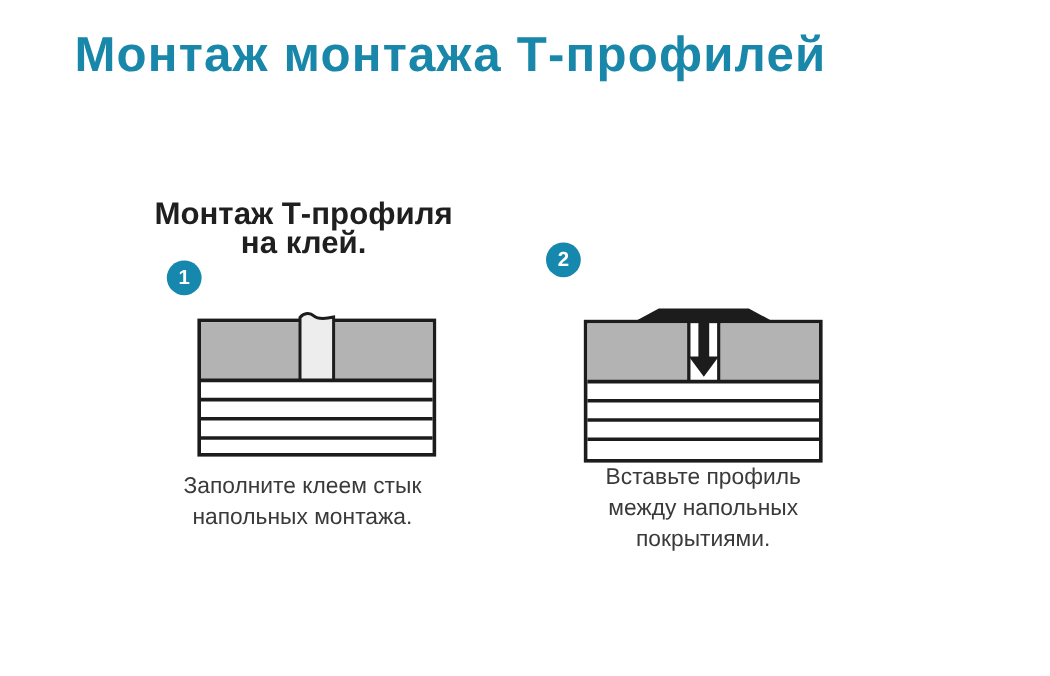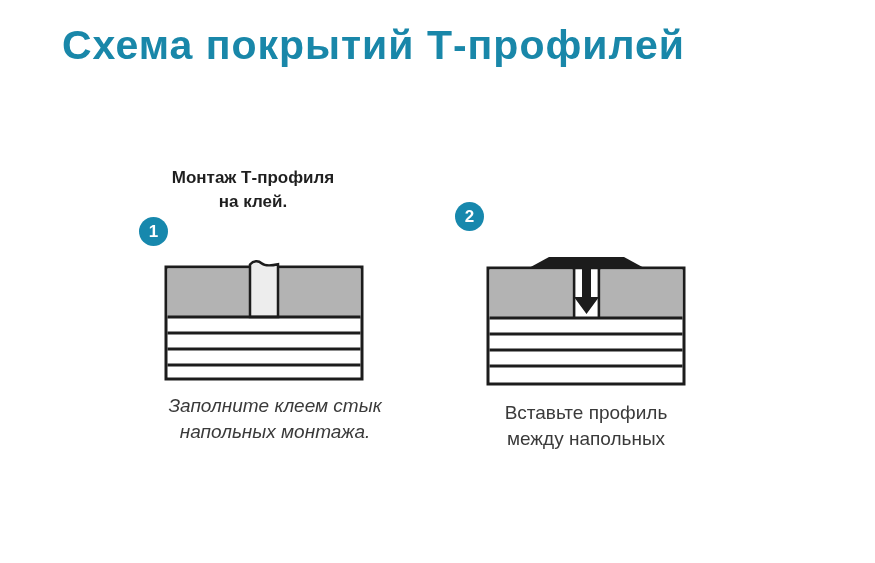--- a/index.html
+++ b/index.html
@@ -12,21 +12,21 @@
   .canvas{position:relative;width:875px;height:563px;background:var(--background);}
 
   .page-title{
     position:absolute;left:62px;top:22px;
     font-size:41px;font-weight:bold;letter-spacing:1px;
     color:var(--accent);white-space:nowrap;
   }
 
   .step-heading{
     position:absolute;left:128px;top:166px;width:250px;
-    text-align:center;font-size:17px;line-height:24px;font-weight:bold;
+    text-align:center;font-size:26px;line-height:24px;font-weight:bold;
     color:var(--heading);
   }
 
   .badge{
     position:absolute;width:29px;height:29px;border-radius:50%;
     background:var(--badge);color:#ffffff;
     display:flex;align-items:center;justify-content:center;
     font-size:17px;font-weight:bold;
   }
   .badge1{left:139px;top:217px;}
@@ -41,29 +41,29 @@
   .glue{fill:var(--glue);stroke:var(--ink);stroke-width:2.5;}
   .plank{stroke:var(--ink);stroke-width:3;}
   .side{stroke:var(--ink);stroke-width:2.8;}
   .ink{fill:var(--ink);}
   .channel{fill:#ffffff;}
 
   .caption{
     position:absolute;width:250px;text-align:center;
     font-size:19px;line-height:26px;color:var(--caption);
   }
-  .cap1{left:150px;top:393px;font-style:italic;}
-  .cap2{left:461px;top:400px;}
+  .cap1{left:127px;top:393px;}
+  .cap2{left:461px;top:385px;}
 </style>
 </head>
 <body>
 
 <div class="canvas">
 
-  <h1 class="page-title">Схема покрытий Т-профилей</h1>
+  <h1 class="page-title">Монтаж монтажа Т-профилей</h1>
 
   <div class="step-heading">
     <div>Монтаж Т-профиля</div>
     <div>на клей.</div>
   </div>
 
   <div class="badge badge1">
     <span>1</span>
   </div>
 
@@ -102,15 +102,16 @@
   </svg>
 
   <div class="caption cap1">
     <div>Заполните клеем стык</div>
     <div>напольных монтажа.</div>
   </div>
 
   <div class="caption cap2">
     <div>Вставьте профиль</div>
     <div>между напольных</div>
+    <div>покрытиями.</div>
   </div>
 
 </div>
 
 </body></html>

